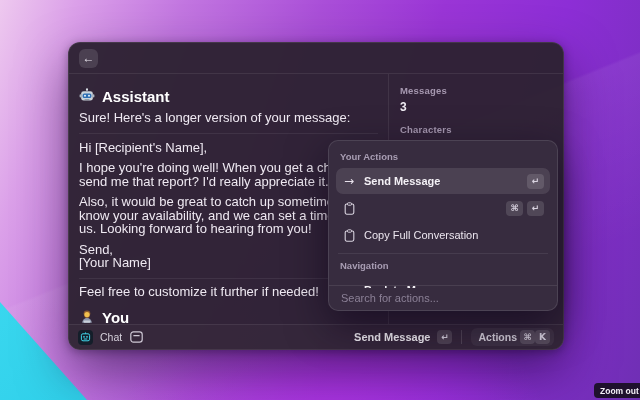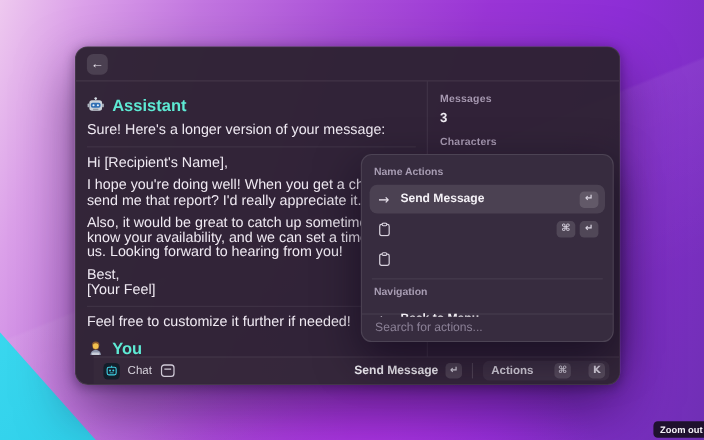--- a/index.html
+++ b/index.html
@@ -39,49 +39,49 @@
   .back-btn { width:19px; height:19px; border-radius:6px;
     background:rgba(255,255,255,.12); color:#ece7f0; font-size:12px; line-height:1;
     display:flex; align-items:center; justify-content:center; cursor:default; }
 
   .win-body { position:absolute; top:31px; left:0; right:0; bottom:25px; display:flex; }
   .chat-col { width:320px; border-right:1px solid rgba(255,255,255,.08);
     padding:13px 0 0 10px; overflow:visible; }
   .stats-col { flex:1; padding:11px 0 0 11px; }
 
   .sec-title { display:flex; align-items:center; gap:7px;
-    font-size:15px; font-weight:700; color:#5eead4; height:18px; }
+    font-size:15px; font-weight:700; color:#ffffff; height:18px; }
   .msg-line { font-size:13px; font-weight:500; color:#efe9f2;
     line-height:13.5px; white-space:nowrap; }
   .para { margin-top:7px; }
   .p-intro { margin-top:6px; }
   .chat-div { height:1px; background:rgba(255,255,255,.07); margin:8px 10px 6px 0; }
   .you-title { margin-top:10px; }
 
   .stat-label { font-size:9.5px; font-weight:600; color:#a698b0; letter-spacing:.2px; }
   .stat-value { font-size:12px; font-weight:700; color:#f0ecf3; margin:4px 0 10px; }
 
   
-  .status-bar { position:absolute; left:16px; right:0; bottom:0; height:25px;
+  .status-bar { position:absolute; left:0; right:0; bottom:0; height:25px;
     border-top:1px solid rgba(255,255,255,.08);
     display:flex; align-items:center; padding:0 9px;
     background:rgba(255,255,255,.02); }
   .app-icon { width:15px; height:15px; border-radius:4px; background:#141e2a;
     display:flex; align-items:center; justify-content:center; }
   .bar-chat-label { font-size:10.5px; font-weight:500; color:#d6d1db; margin-left:7px; }
   .save-ic { margin-left:8px; display:flex; }
   .bar-spacer { flex:1; }
   .bar-send-label { font-size:11px; font-weight:700; color:#f2eff5; margin-right:7px; }
   .key {
     min-width:15px; height:14px; padding:0 3px; border-radius:4px;
     background:rgba(255,255,255,.13); color:#d9d3e0;
     font-family:"DejaVu Sans",sans-serif; font-size:9px; font-weight:600;
     display:inline-flex; align-items:center; justify-content:center; }
   .bar-div { width:1px; height:14px; background:rgba(255,255,255,.14); margin:0 9px; }
-  .actions-group { display:flex; align-items:center; gap:16px;
+  .actions-group { display:flex; align-items:center; gap:0;
     background:rgba(255,255,255,.05); border-radius:6px; padding:2px 4px; }
   .bar-actions-label { font-size:10.5px; font-weight:600; color:#d8d3de; margin:0 3px; }
 
   
   .action-panel { position:absolute; left:328px; top:140px; width:230px; height:171px;
     background:#372c3f; border:1px solid rgba(255,255,255,.11); border-radius:10px;
     box-shadow:0 14px 40px rgba(10,0,22,.55); z-index:5; }
   .panel-list { position:absolute; top:0; left:0; right:0; bottom:22px;
     overflow:hidden; padding:8px 7px 0; }
   .panel-sec-label { font-size:9.5px; font-weight:600; color:#a89db3; margin:2px 4px 6px; }
@@ -157,22 +157,22 @@
       <div class="para">
         <div class="msg-line">I hope you're doing well! When you get a chance, could</div>
         <div class="msg-line">send me that report? I'd really appreciate it.</div>
       </div>
       <div class="para">
         <div class="msg-line">Also, it would be great to catch up sometime this week.</div>
         <div class="msg-line">know your availability, and we can set a time that works</div>
         <div class="msg-line">us. Looking forward to hearing from you!</div>
       </div>
       <div class="para">
-        <div class="msg-line">Best,</div>
-        <div class="msg-line">[Your Feel]</div>
+        <div class="msg-line">Send,</div>
+        <div class="msg-line">[Your Name]</div>
       </div>
 
       <div class="chat-div"></div>
       <div class="msg-line">Feel free to customize it further if needed!</div>
 
       <div class="sec-title you-title">
         <span>
           <svg width="16" height="16" viewBox="0 0 16 16">
             <path d="M4.6 4.8 a3.4 3.4 0 0 1 6.8 0 l-0.4 1.2 a3 3 0 0 1 -6 0 z" fill="#8a5a30"></path>
             <circle cx="8" cy="5.6" r="2.6" fill="#f2c14e"></circle>
@@ -217,21 +217,21 @@
       <span class="bar-actions-label">Actions</span>
       <span class="key">⌘</span>
       <span class="key">K</span>
     </span>
   </div>
 </div>
 
 <div class="action-panel">
   <div class="panel-list">
 
-    <div class="panel-sec-label">Name Actions</div>
+    <div class="panel-sec-label">Your Actions</div>
 
     <div class="p-row selected">
       <span class="row-ic">→</span>
       <span class="row-label">Send Message</span>
       <span class="row-keys">
         <span class="key">↵</span>
       </span>
     </div>
 
     <div class="p-row">
@@ -247,20 +247,21 @@
       </span>
     </div>
 
     <div class="p-row">
       <span class="row-ic">
         <svg width="11" height="13" viewBox="0 0 11 13">
           <rect x="1.2" y="2" width="8.6" height="10.2" rx="1.6" fill="none" stroke="#d8d2de" stroke-width="1.1"></rect>
           <rect x="3.4" y="0.8" width="4.2" height="2.4" rx="1" fill="#372c3f" stroke="#d8d2de" stroke-width="1"></rect>
         </svg>
       </span>
+      <span class="row-label">Copy Full Conversation</span>
     </div>
 
     <div class="panel-div"></div>
     <div class="panel-sec-label nav">Navigation</div>
 
     <div class="p-row bold">
       <span class="row-ic">←</span>
       <span class="row-label">Back to Menu</span>
     </div>
   </div>

